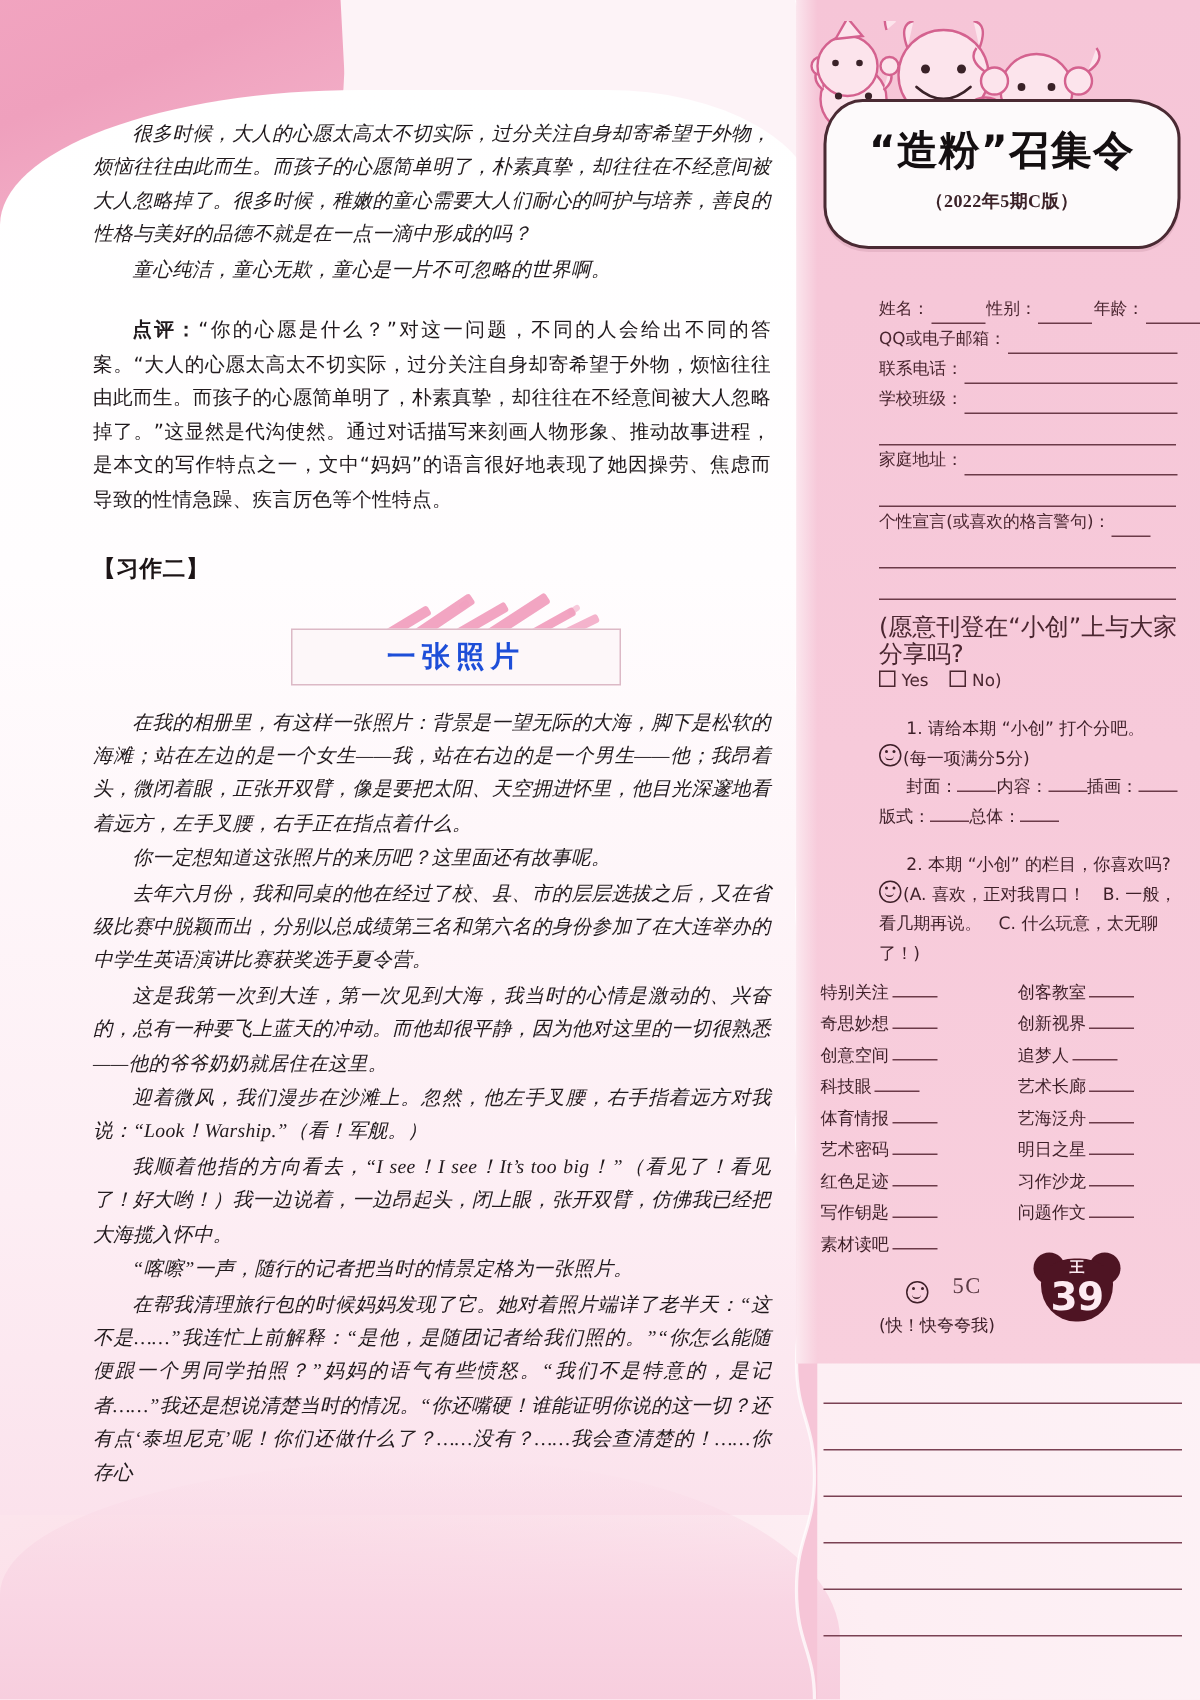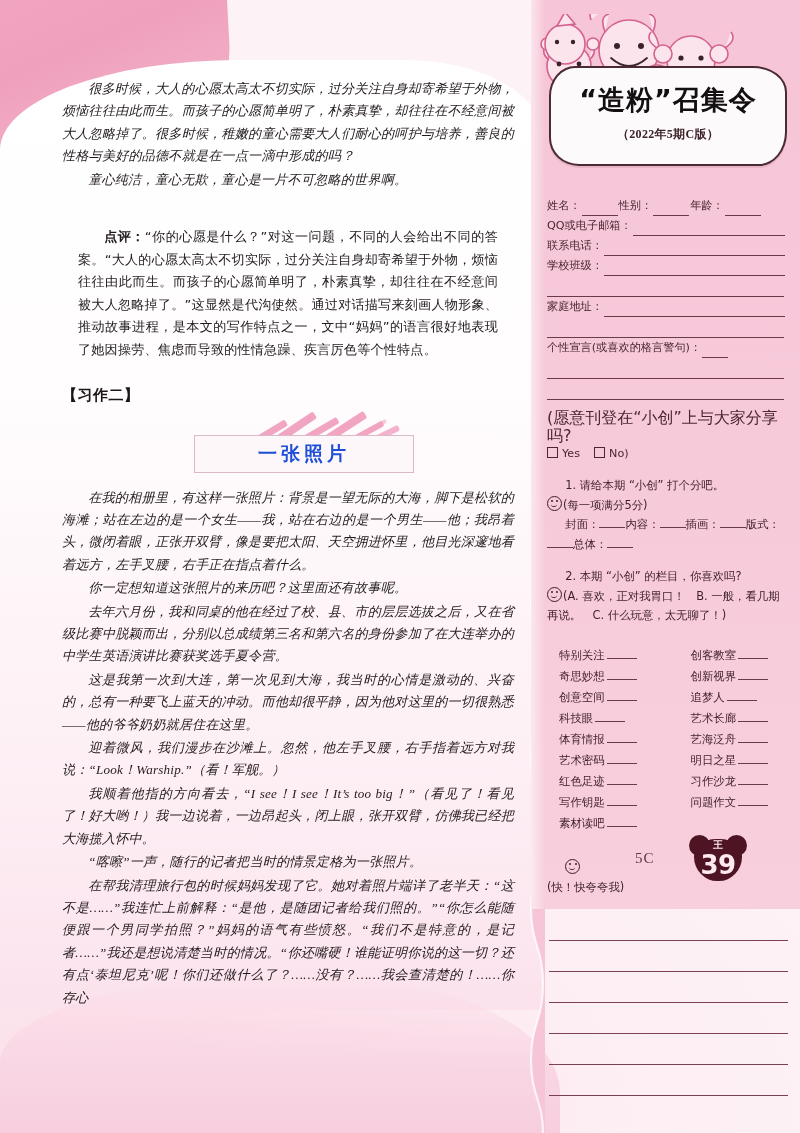--- a/index.html
+++ b/index.html
@@ -55,21 +55,21 @@
     text-indent:2em;
     margin:0 0 1px 0;
     letter-spacing:.2px;
     font-family:"Liberation Serif","DejaVu Serif",serif;
   }
   .para.kai{font-style:italic;}
   .spacer{height:18px;}
   .comment{
     font-size:13.1px;line-height:22.6px;
     text-align:justify;text-justify:inter-ideograph;
-    text-indent:2em;margin:16px;letter-spacing:.2px;
+    text-indent:2em;margin:0;letter-spacing:.2px;
     font-family:"DejaVu Sans","Liberation Sans",sans-serif;
   }
   .comment b{font-weight:700;}
   
   .sec-head{
     font-size:15px;font-weight:700;letter-spacing:.5px;
     font-family:"DejaVu Sans","Liberation Sans",sans-serif;
     margin:24px 0 10px 0;color:#1c1416;
   }
   
@@ -117,21 +117,21 @@
     font-weight:700;font-size:27px;letter-spacing:1px;color:#140f11;
     white-space:nowrap;
   }
   .banner-sub{
     position:absolute;left:0;right:0;top:58px;text-align:center;
     font-family:"Liberation Serif","DejaVu Serif",serif;
     font-weight:700;font-size:12px;color:#3b2228;letter-spacing:.3px;
   }
   
   .form{padding:0 14px 0 16px;color:#4a2630;
-        font-family:"DejaVu Sans","Liberation Sans",sans-serif;}
+        font-family:"DejaVu Sans","Liberation Sans",sans-serif;margin-left:39px;}
   .frow{
     font-size:11.2px;line-height:20px;white-space:nowrap;
     display:flex;align-items:flex-end;
   }
   .frow .lbl{flex:0 0 auto;}
   .rule{
     flex:1 1 auto;border-bottom:1.1px solid #6b3a48;height:13px;margin:0 1px;
   }
   .rule.w36{flex:0 0 36px;}
   .rule.w26{flex:0 0 26px;}
@@ -151,21 +151,21 @@
     content:"";position:absolute;top:3px;width:2px;height:2px;border-radius:50%;background:#3d1f28;
   }
   .smiley:before{left:2.6px;} .smiley:after{right:2.6px;}
   .smiley i{
     position:absolute;left:2.5px;bottom:2.4px;width:6px;height:3px;
     border-bottom:1.3px solid #3d1f28;border-radius:0 0 6px 6px;
   }
   .inlinerule{display:inline-block;width:26px;border-bottom:1.1px solid #6b3a48;height:11px;}
   
   .cols{display:flex;gap:10px;margin:7px 0 0 16px;font-size:11.4px;line-height:21px;color:#3d1f28;}
-  .cols ul{list-style:none;margin:12px;padding:0;flex:1;}
+  .cols ul{list-style:none;margin:0;padding:0;flex:1;}
   .cols li{white-space:nowrap;}
   .cols li .inlinerule{width:30px;margin-left:2px;}
   
   .anslines{margin:12px 12px 0 18px;}
   .anslines div{border-bottom:1.2px solid #7a4153;height:30px;}
   
   .footer{
     position:absolute;left:0;bottom:18px;width:100%;height:70px;
   }
   .folio{

